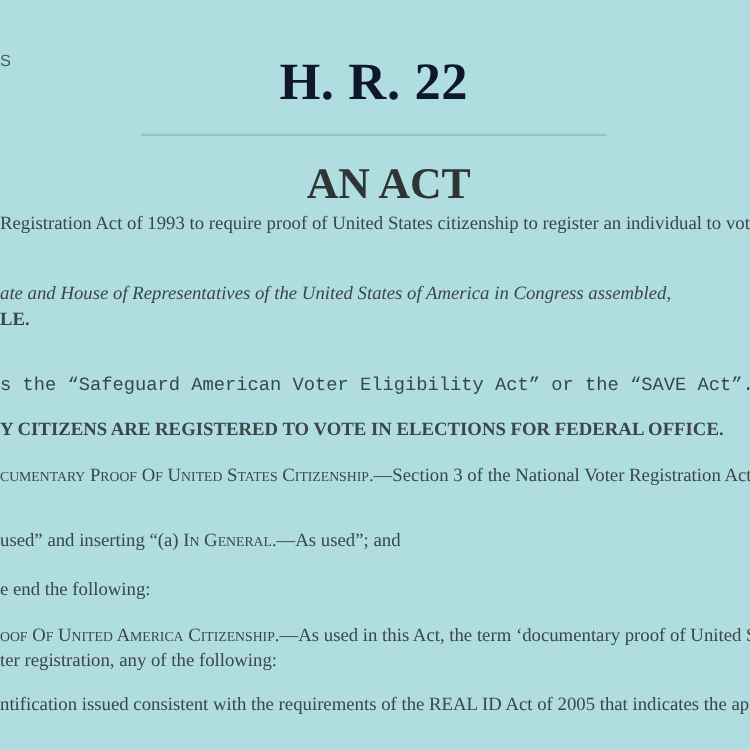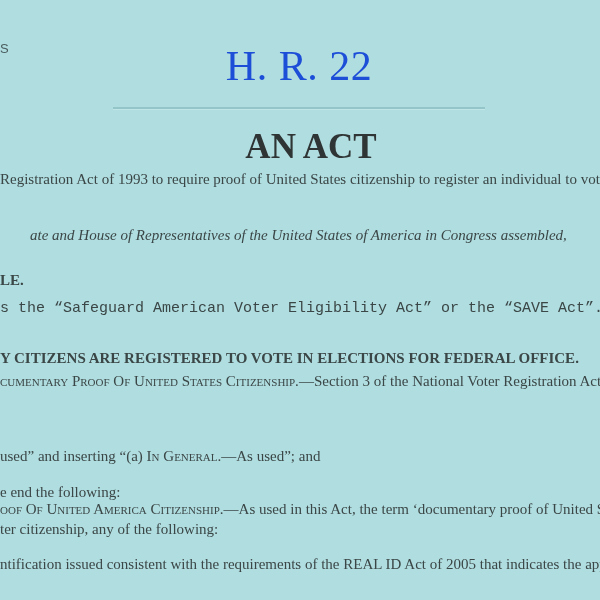--- a/index.html
+++ b/index.html
@@ -4,35 +4,35 @@
 <style>
   html, body { margin: 0; padding: 0; }
   body {
     width: 600px; height: 600px; overflow: hidden; position: relative;
     background: #b0dde0;
     font-family: "Liberation Serif", "DejaVu Serif", serif;
     color: #3b4646;
   }
   .abs { position: absolute; white-space: nowrap; }
   .congress { left: 0; top: 41px; font-size: 13px; color: #4a5c5e; font-family: "Liberation Sans", sans-serif; }
-  .hr-title { left: 0; width: 598px; text-align: center; top: 42px; font-size: 42px; font-weight: normal; color: #1d4ed8; letter-spacing: 0.5px; }
+  .hr-title { left: 0; width: 598px; text-align: center; top: 42px; font-size: 42px; font-weight: bold; color: #0f172a; letter-spacing: 0.5px; }
   .rule { left: 113px; width: 372px; top: 107px; height: 2px; background: #94c6c9; border-bottom: 1px solid #c2e6e8; }
   .act-title { left: 12px; width: 598px; text-align: center; top: 127px; font-size: 35px; font-weight: bold; color: #2f3434; }
   .body { font-size: 15px; }
-  .italic { font-style: italic; padding-left: 30px; }
+  .italic { font-style: italic; }
   .bold { font-weight: bold; }
   .sc { font-variant: small-caps; text-align: center; }
   .l1 { left: 0; top: 171px; }
   .l2 { left: 0; top: 227px; }
-  .l3 { left: 0; top: 272px; }
+  .l3 { left: 0; top: 248px; }
   .l4 { left: 0; top: 300px; font-family: Liberation Mono, monospace; }
-  .l5 { left: 0; top: 336px; margin-top: 14px; }
+  .l5 { left: 0; top: 336px; }
   .l6 { left: 0; top: 373px; }
-  .l7 { left: 0; top: 448px; }
-  .l8 { left: 0; top: 464px; margin-top: 20px; }
+  .l7 { left: 0; top: 425px; }
+  .l8 { left: 0; top: 464px; }
   .l9 { left: 0; top: 501px; }
   .l10 { left: 0; top: 521px; }
   .l11 { left: 0; top: 556px; }
 </style>
 </head>
 <body>
 
 <div class="abs congress">S</div>
 <div class="abs hr-title">H. R. 22</div>
 <div class="abs rule"></div>
@@ -50,14 +50,14 @@
 
 <div class="abs body l7">
   <span> used” and inserting “(a) </span><span class="sc">In General.</span><span>—As used”; and</span>
 </div>
 
 <div class="abs body l8">e end the following:</div>
 
 <div class="abs body l9">
   <span class="sc">oof Of United America Citizenship.</span><span>—As used in this Act, the term ‘documentary proof of United States c</span>
 </div>
-<div class="abs body l10">ter citizenship, any of the following:</div>
+<div class="abs body l10">ter registration, any of the following:</div>
 <div class="abs body l11">ntification issued consistent with the requirements of the REAL ID Act of 2005 that indicates the applicant</div>
 
 </body></html>

